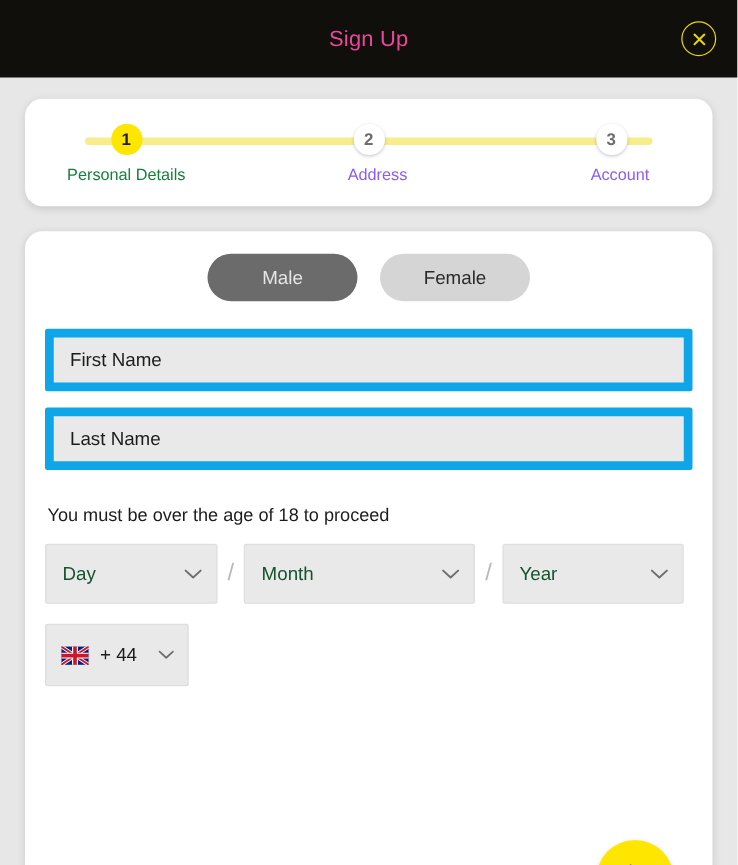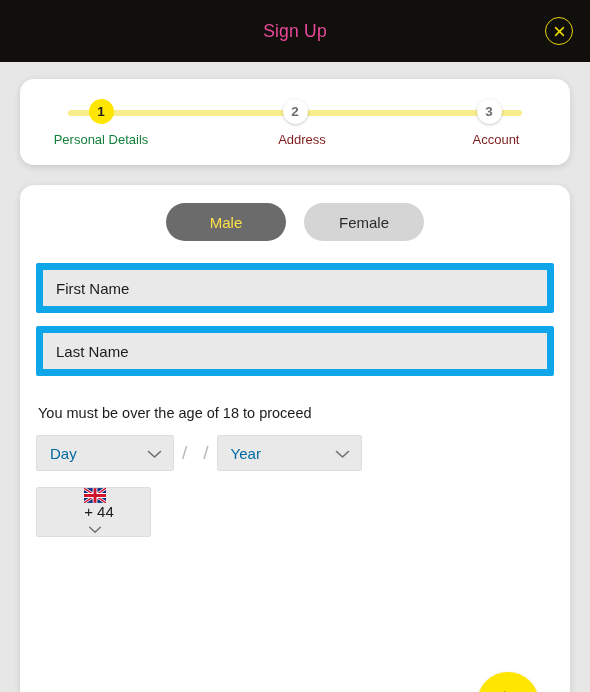--- a/index.html
+++ b/index.html
@@ -109,42 +109,42 @@
     background: #ffffff;
     color: #6d6d6d;
     box-shadow: 0 1px 3px rgba(0,0,0,.22);
   }
   .step-label {
     margin-top: 8px;
     font-size: 13px;
     white-space: nowrap;
   }
   .step.active .step-label { color: #15803d; font-weight: normal; }
-  .step.inactive .step-label { color: #7f1d1d; margin-left: 14px; }
+  .step.inactive .step-label { color: #8b5cf6; margin-left: 14px; }
 
   
   .gender-row {
     display: flex;
     justify-content: center;
     gap: 18px;
     margin-bottom: 22px;
   }
   .gender-btn {
     width: 120px;
     height: 38px;
     border-radius: 19px;
     border: none;
     font-size: 15px;
     font-family: inherit;
     cursor: pointer;
     display: flex;
     align-items: center;
     justify-content: center;
   }
-  .gender-btn.selected { background: #6b6b6b; color: #fde047; }
+  .gender-btn.selected { background: #6b6b6b; color: #e5e5e5; }
   .gender-btn.unselected { background: #d5d5d5; color: #2b2b2b; }
 
   
   .note {
     font-size: 14.5px;
     line-height: 1.33;
     color: #1c1c1c;
     margin: 0 2px 16px 2px;
   }
   .age-note {
@@ -177,27 +177,27 @@
   
   .date-row {
     display: flex;
     align-items: center;
     margin-bottom: 16px;
   }
   .select-box {
     background: #e9e9e9;
     border: 1px solid #dedede;
     border-radius: 2px;
-    height: 36px;
+    height: 48px;
     display: flex;
     align-items: center;
     justify-content: space-between;
     padding: 0 11px 0 13px;
     font-size: 15px;
-    color: #0369a1;
+    color: #14532d;
     cursor: pointer;
   }
   .sel-day   { width: 138px; }
   .sel-month { width: 185px; }
   .sel-year  { width: 145px; }
   .slash {
     color: #b9b9b9;
     font-size: 19px;
     padding: 0 8px;
     user-select: none;
@@ -212,21 +212,20 @@
   .cc-box {
     width: 115px;
     height: 50px;
     background: #e9e9e9;
     border: 1px solid #dedede;
     border-radius: 2px;
     display: flex;
     align-items: center;
     padding: 0 10px 0 12px;
     cursor: pointer;
-    flex-direction: column;
   }
   .flag { width: 22px; height: 15px; display: block; flex: 0 0 auto; }
   .cc-text {
     font-size: 15px;
     color: #1c1c1c;
     margin-left: 9px;
     flex: 1;
   }
   .mobile-input {
     flex: 1;
@@ -315,20 +314,28 @@
       <span>Day</span>
       <span>
         <svg width="15" height="9" viewBox="0 0 15 9">
             <polyline points="1.5,1.5 7.5,7 13.5,1.5" fill="none" stroke="#6f6f6f" stroke-width="1.6" stroke-linecap="round" stroke-linejoin="round"></polyline>
           </svg>
       </span>
     </div>
 
     <span class="slash">/</span>
 
+    <div class="select-box sel-month">
+      <span>Month</span>
+      <span>
+        <svg width="15" height="9" viewBox="0 0 15 9">
+            <polyline points="1.5,1.5 7.5,7 13.5,1.5" fill="none" stroke="#6f6f6f" stroke-width="1.6" stroke-linecap="round" stroke-linejoin="round"></polyline>
+          </svg>
+      </span>
+    </div>
 
     <span class="slash">/</span>
 
     <div class="select-box sel-year">
       <span>Year</span>
       <span>
         <svg width="15" height="9" viewBox="0 0 15 9">
             <polyline points="1.5,1.5 7.5,7 13.5,1.5" fill="none" stroke="#6f6f6f" stroke-width="1.6" stroke-linecap="round" stroke-linejoin="round"></polyline>
           </svg>
       </span>

